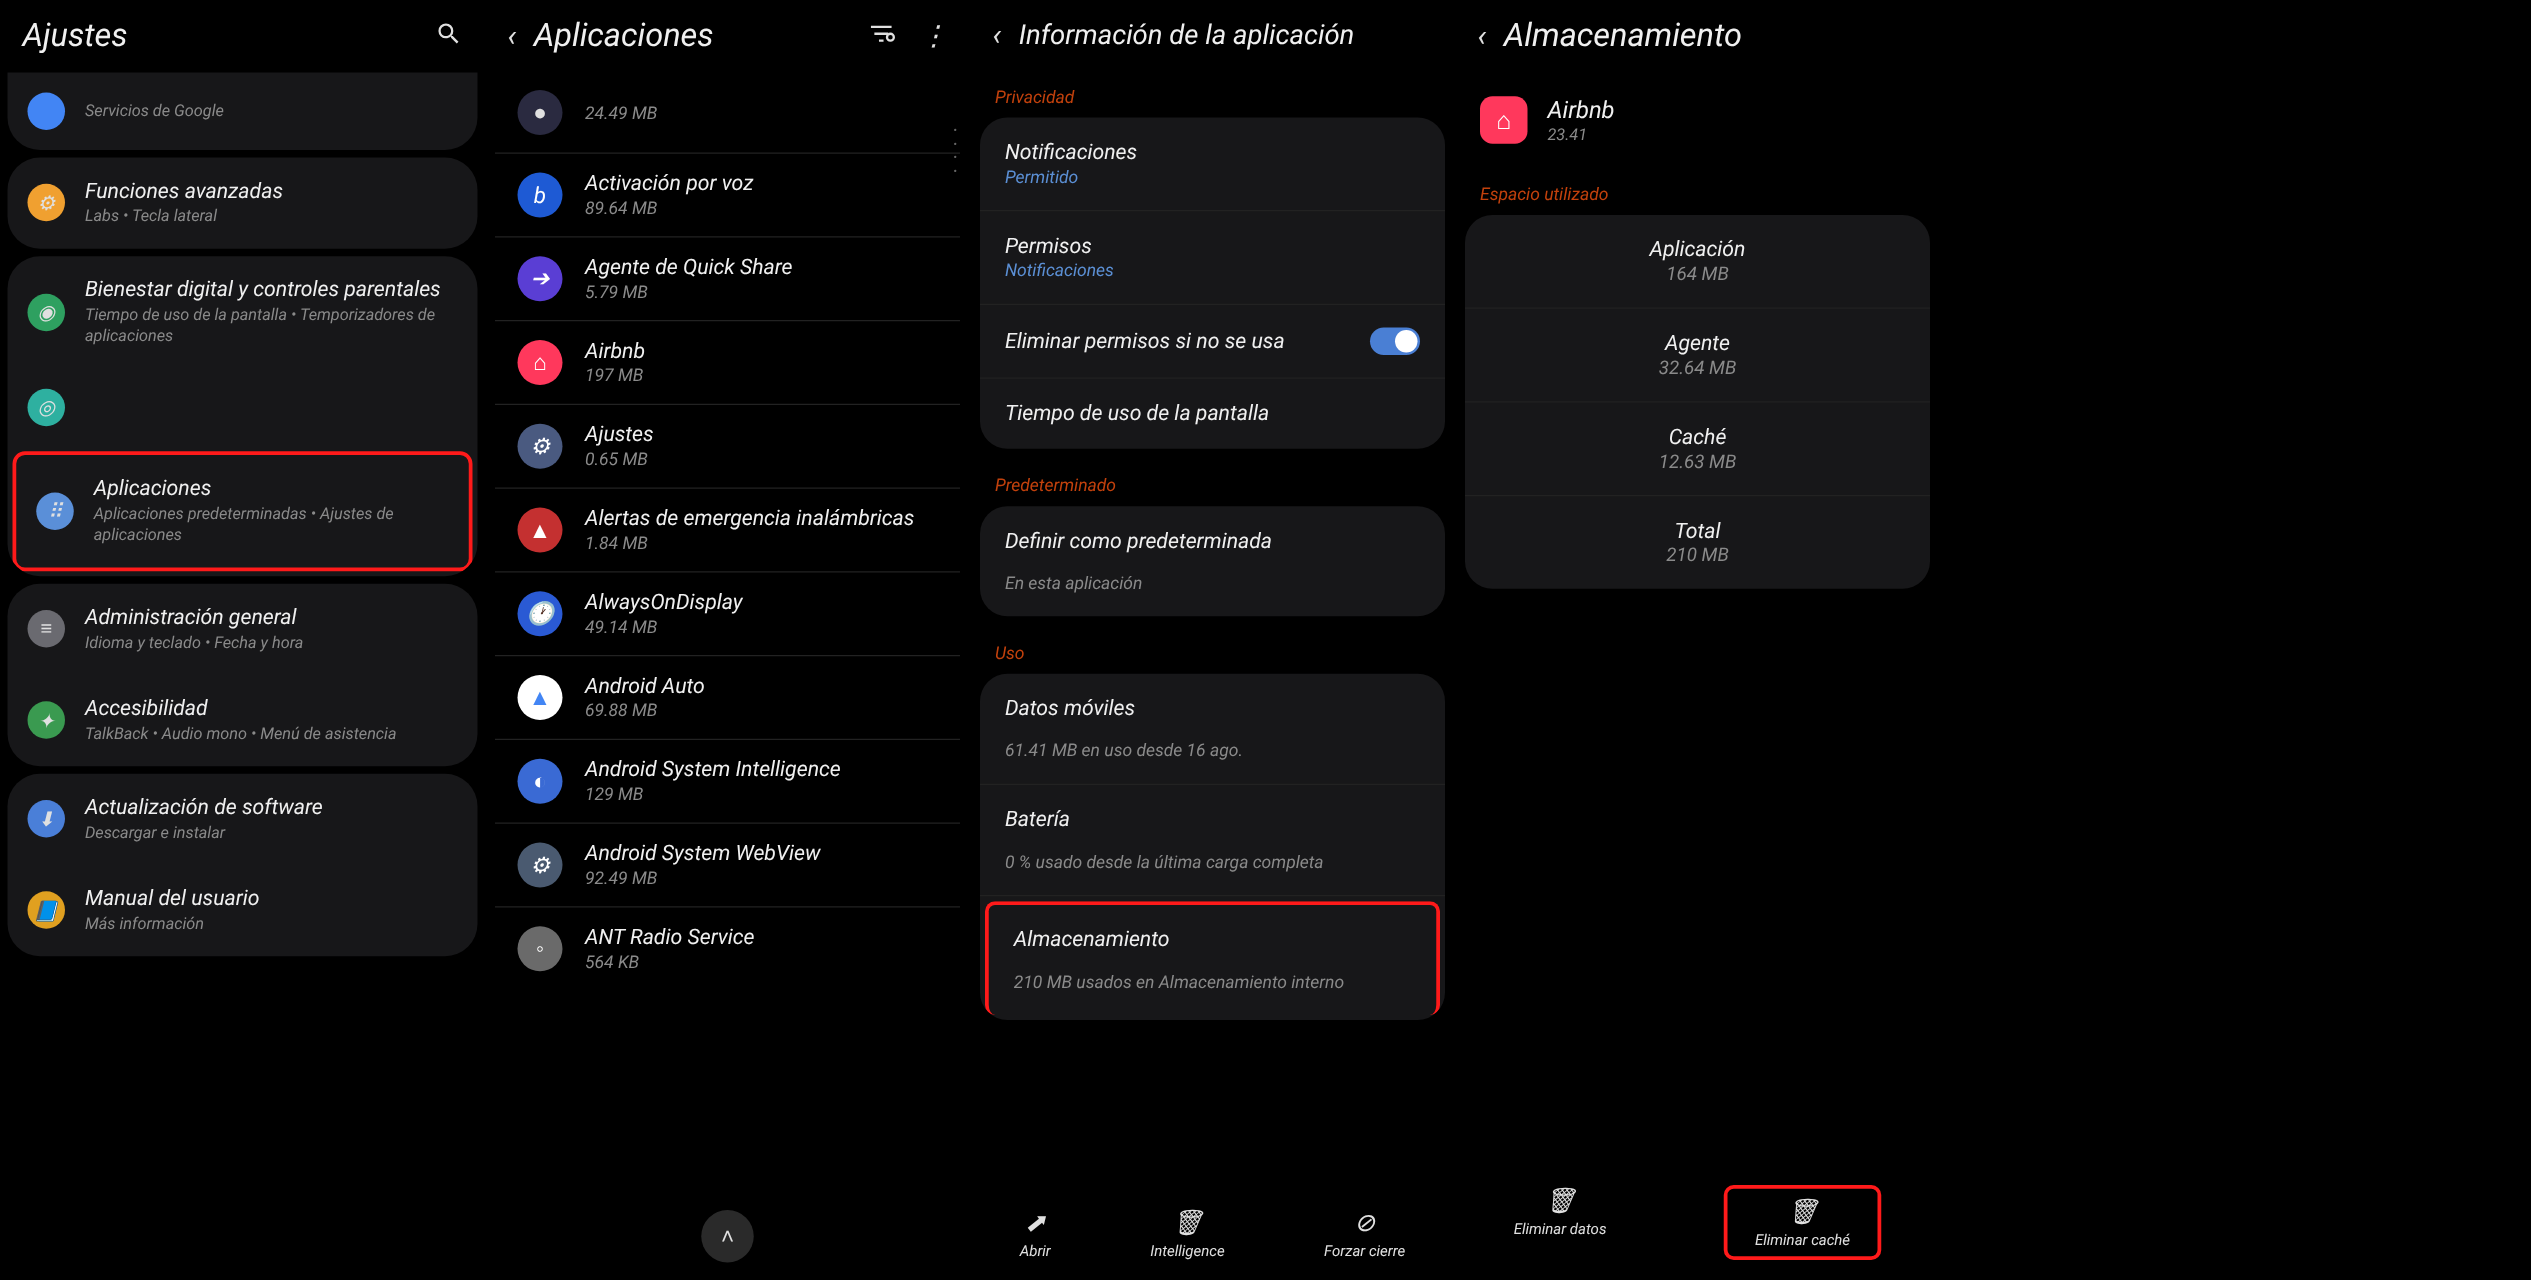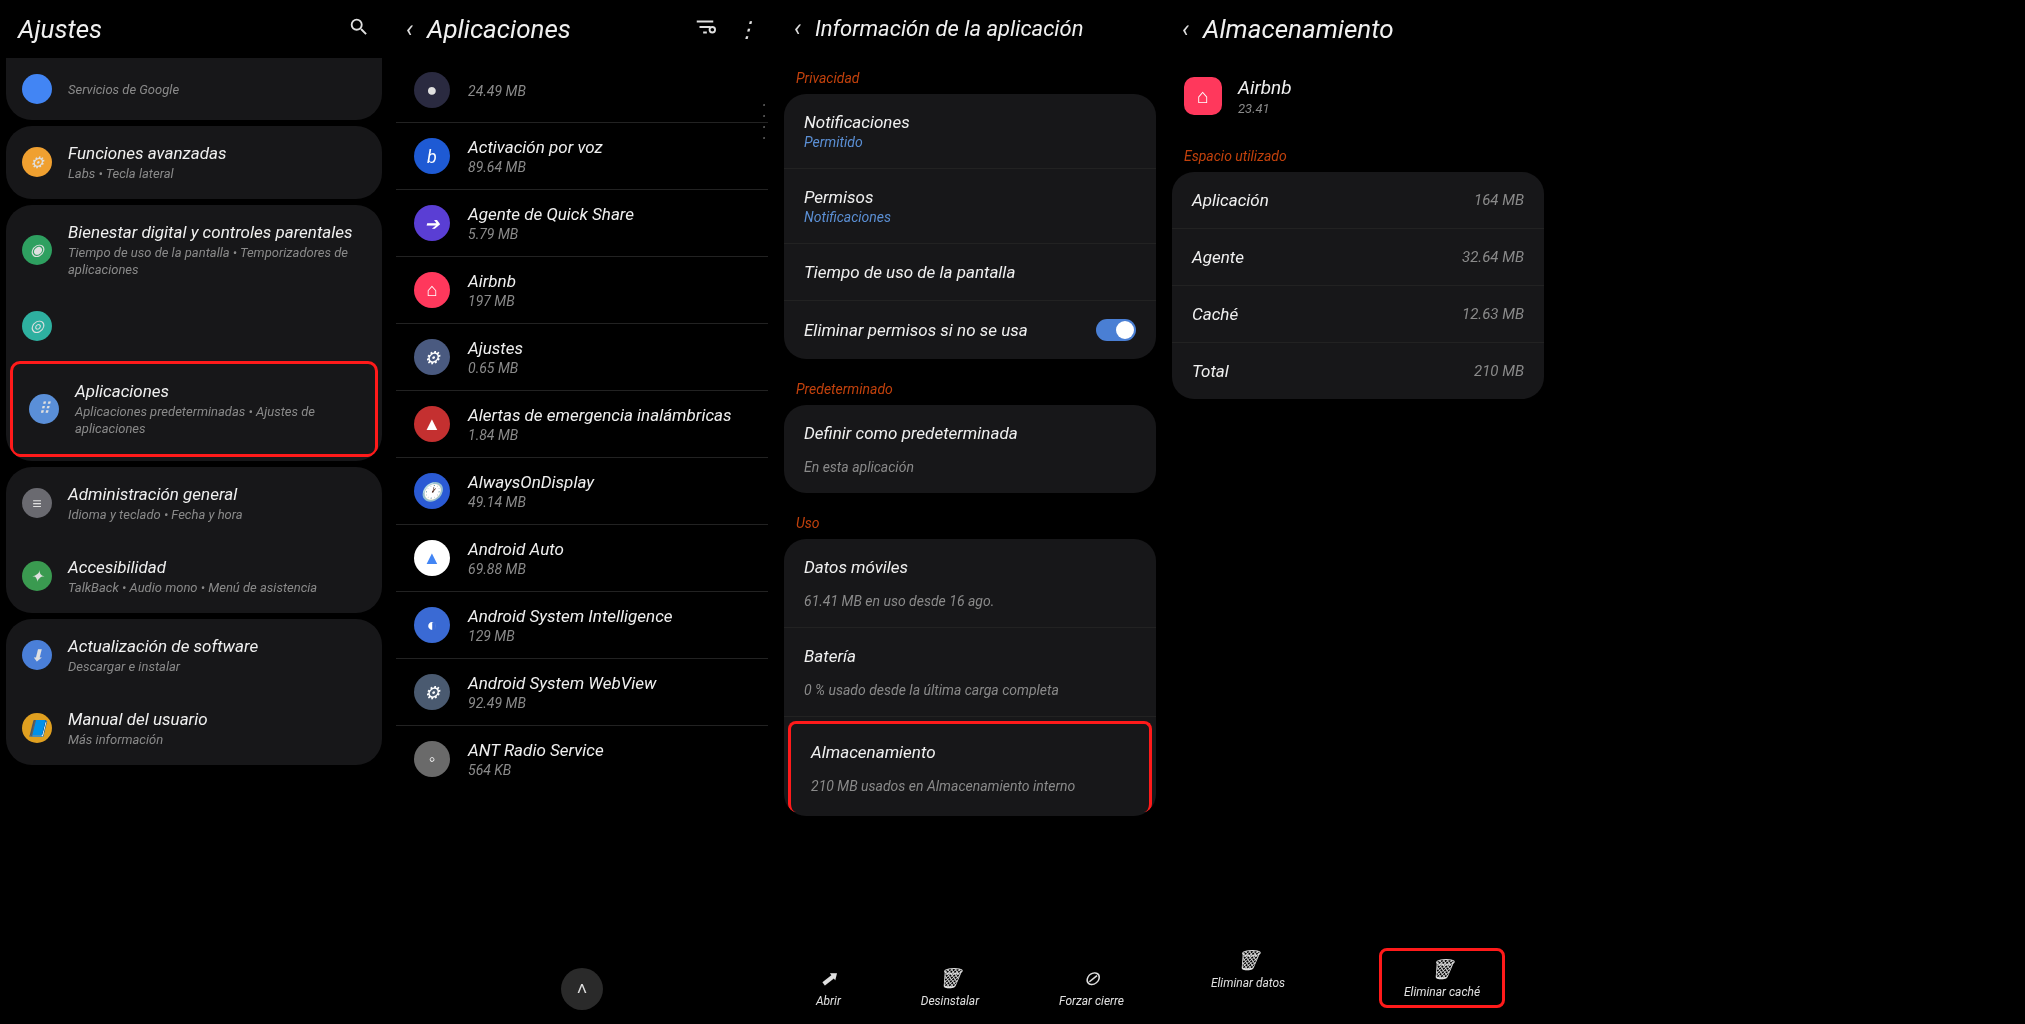--- a/index.html
+++ b/index.html
@@ -189,20 +189,21 @@
   }
   .app-name { font-size: 19px; color: #f0f0f0; }
   .app-ver { font-size: 13px; color: #8a8a8a; margin-top: 2px; }
 
   .storage-row {
     display: flex;
     justify-content: space-between;
     align-items: center;
     padding: 18px 20px;
     border-bottom: 1px solid #222;
+    flex-direction: column;
   }
   .storage-row:last-child { border-bottom: none; }
   .storage-label { font-size: 17px; color: #f0f0f0; }
   .storage-val { font-size: 15px; color: #8a8a8a; }
 
   .fab-up {
     position: absolute;
     bottom: 14px;
     left: 50%;
     transform: translateX(-50%);
@@ -418,25 +419,25 @@
         <div class="info-sub">Permitido</div>
       </div>
     </div>
     <div class="info-row">
       <div>
         <div class="info-title">Permisos</div>
         <div class="info-sub">Notificaciones</div>
       </div>
     </div>
     <div class="info-row">
-      <div class="info-title">Tiempo de uso de la pantalla</div>
-    </div>
-    <div class="info-row">
       <div class="info-title">Eliminar permisos si no se usa</div>
       <div class="toggle"></div>
+    </div>
+    <div class="info-row">
+      <div class="info-title">Tiempo de uso de la pantalla</div>
     </div>
   </div>
   <div class="section-label">Predeterminado</div>
   <div class="card" style="border-radius:22px;margin:0 8px 8px 8px">
     <div class="info-row">
       <div>
         <div class="info-title">Definir como predeterminada</div>
         <div class="info-sub-gray">En esta aplicación</div>
       </div>
     </div>
@@ -462,21 +463,21 @@
       </div>
     </div>
   </div>
   <div class="bottom-bar">
     <div class="bb-item">
       <div class="bb-icon">⬈</div>
       <div class="bb-label">Abrir</div>
     </div>
     <div class="bb-item">
       <div class="bb-icon">🗑</div>
-      <div class="bb-label">Desinstalar</div>
+      <div class="bb-label">Intelligence</div>
     </div>
     <div class="bb-item">
       <div class="bb-icon">⊘</div>
       <div class="bb-label">Forzar cierre</div>
     </div>
   </div>
 </div>
 
 <div class="screen screen4">
   <div style="width:388px; height:100%; position:relative;">

